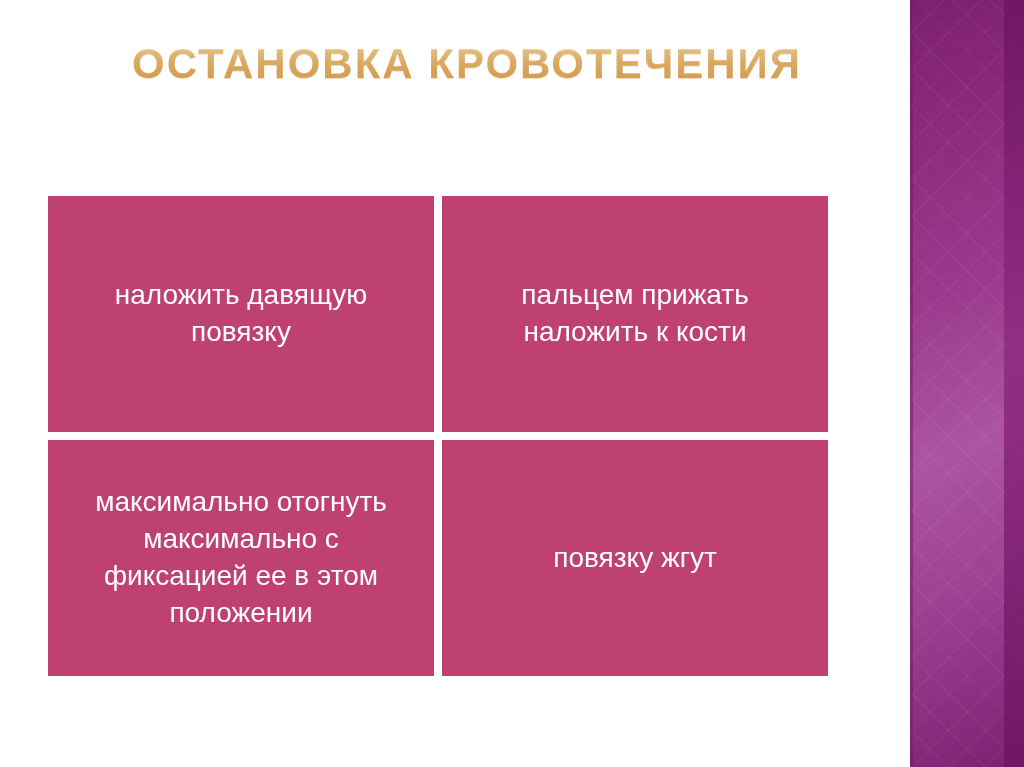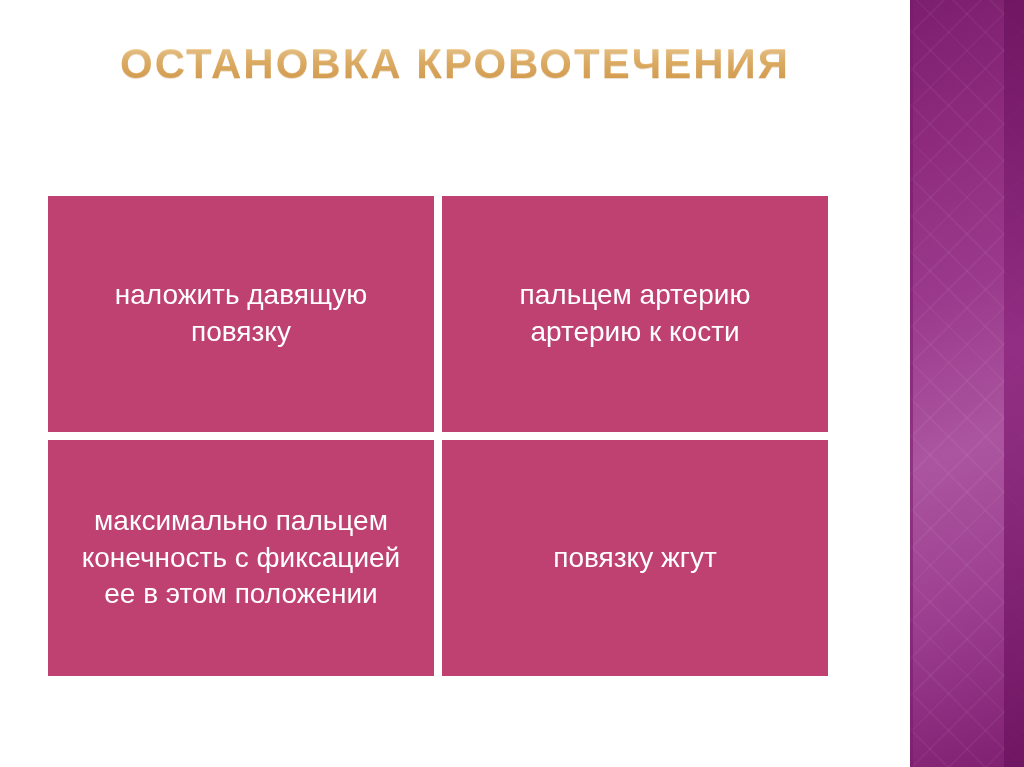--- a/index.html
+++ b/index.html
@@ -52,21 +52,21 @@
     bottom: 0;
     width: 20px;
     background: linear-gradient(180deg, #6d1460 0%, #8f2a80 45%, #6d1460 100%);
     opacity: 0.85;
   }
 
   
   .title {
     position: absolute;
     top: 40px;
-    left: 0;
+    left: 12px;
     width: 910px;
     text-align: center;
     font-size: 42px;
     font-weight: bold;
     letter-spacing: 2px;
     text-transform: uppercase;
     font-family: "Liberation Sans", sans-serif;
     color: #f3c98b;
     background: linear-gradient(180deg, #f9e2b8 0%, #e8b871 45%, #d89a4a 100%);
     -webkit-background-clip: text;
@@ -118,25 +118,25 @@
 
   <div class="title">Остановка кровотечения</div>
 
   <div class="boxes">
 
     <div class="box">
       <span class="box-text">наложить давящую повязку</span>
     </div>
 
     <div class="box">
-      <span class="box-text">пальцем артерию артерию к кости</span>
+      <span class="box-text">пальцем прижать наложить к кости</span>
     </div>
 
     <div class="box">
-      <span class="box-text">максимально пальцем конечность с фиксацией ее в этом положении</span>
+      <span class="box-text">максимально отогнуть максимально с фиксацией ее в этом положении</span>
     </div>
 
     <div class="box">
       <span class="box-text">повязку жгут</span>
     </div>
 
   </div>
 
 </div>
 

